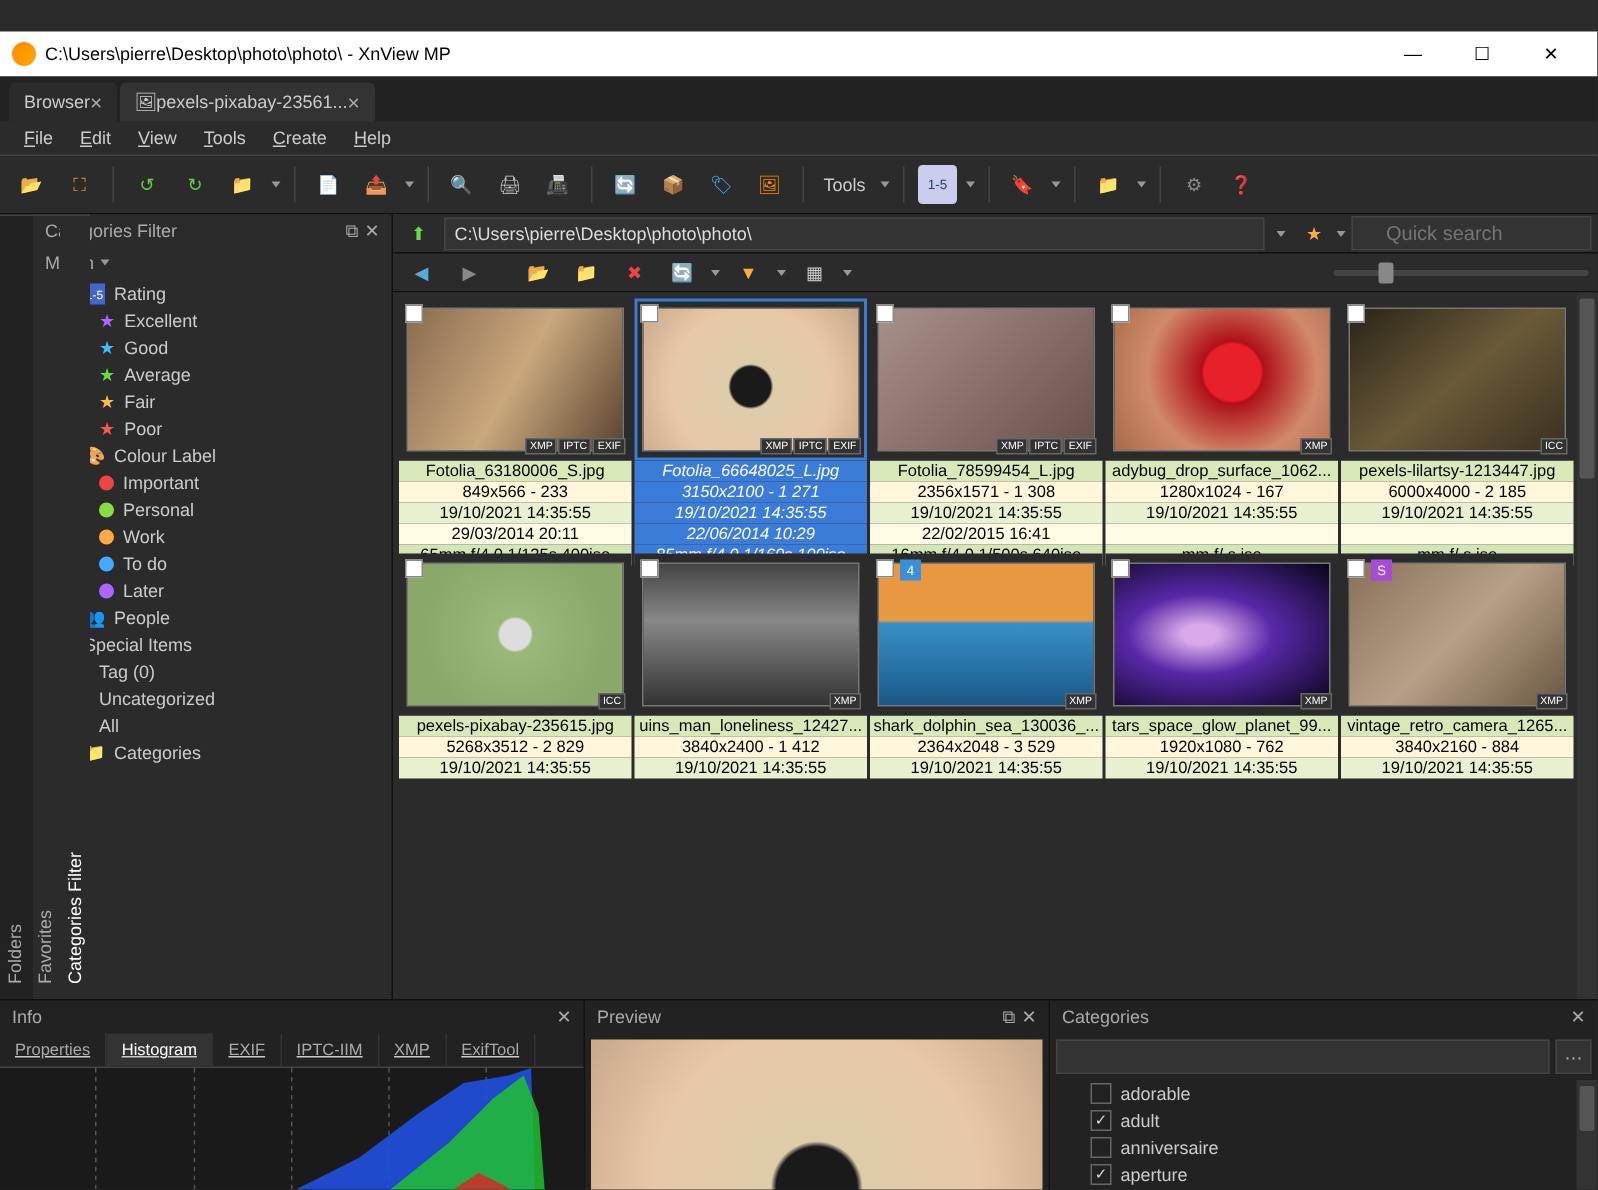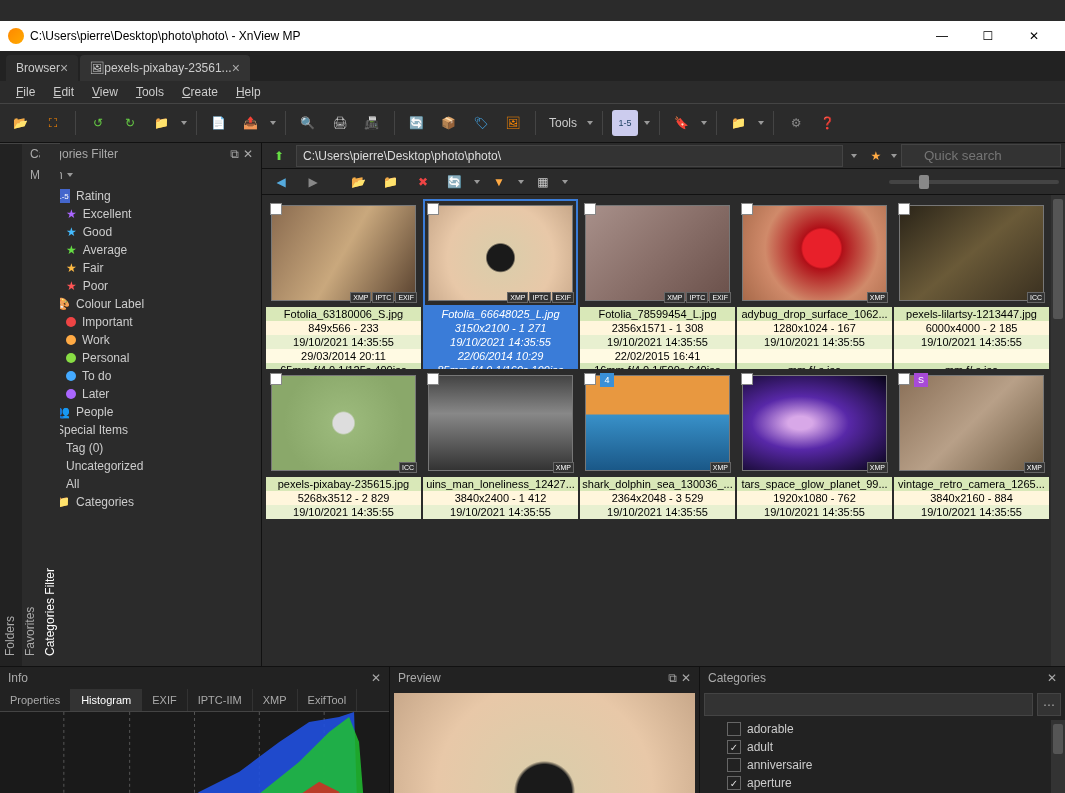--- a/index.html
+++ b/index.html
@@ -56,21 +56,21 @@
 .meta-line { font-size: 11px; text-align: center; padding: 1px 2px; color: #000; white-space: nowrap; overflow: hidden; text-overflow: ellipsis; }
 .meta-line.name { background: #d9e8b8; }
 .meta-line.dim { background: #fff6dc; }
 .meta-line.date { background: #e8f0d0; }
 .meta-line.dt2 { background: #fffae3; }
 .meta-line.exif { background: #d4e6b8; }
 .meta-line.sel { background: #3a7cd8; color: #fff; font-style: italic; }
 .bottom-row { height: 210px; display: flex; border-top: 1px solid #111; background: #222; }
 .info-panel { width: 390px; display: flex; flex-direction: column; border-right: 1px solid #111; }
 .info-header { padding: 4px 8px; color: #aaa; display: flex; justify-content: space-between; }
-.info-tabs { display: flex; border-bottom: 1px solid #444; }
+.info-tabs { display: flex; border-bottom: 1px solid #444; text-decoration: underline; }
 .info-tab { padding: 5px 10px; color: #aaa; border-right: 1px solid #333; cursor: pointer; font-size: 11px; }
 .info-tab.active { background: #333; color: #fff; }
 .histogram { flex: 1; background: #1a1a1a; position: relative; }
 .preview-panel { width: 310px; display: flex; flex-direction: column; border-right: 1px solid #111; }
 .preview-img { flex: 1; background: #444; margin: 4px; display: flex; align-items: center; justify-content: center; }
 .cat-right { flex: 1; display: flex; flex-direction: column; }
 .cat-search-row { display: flex; padding: 4px; gap: 4px; }
 .cat-search { flex: 1; background: #333; border: 1px solid #444; padding: 3px; color: #ccc; }
 .cat-dots { width: 24px; background: #333; border: 1px solid #444; display: flex; align-items: center; justify-content: center; color: #aaa; }
 .cat-list { flex: 1; overflow-y: auto; padding: 0 4px; position: relative; }
@@ -213,26 +213,26 @@
       <div class="tree-item">
           <span class="ex">▾</span>
           <span class="small-icon">🎨</span>
           <span>Colour Label</span>
         </div>
       <div class="tree-item l2">
           <span class="dot" style="background:#e44"></span>
           <span>Important</span>
         </div>
       <div class="tree-item l2">
+          <span class="dot" style="background:#8d4"></span>
+          <span>Personal</span>
+        </div>
+      <div class="tree-item l2">
           <span class="dot" style="background:#fa4"></span>
           <span>Work</span>
-        </div>
-      <div class="tree-item l2">
-          <span class="dot" style="background:#8d4"></span>
-          <span>Personal</span>
         </div>
       <div class="tree-item l2">
           <span class="dot" style="background:#4af"></span>
           <span>To do</span>
         </div>
       <div class="tree-item l2">
           <span class="dot" style="background:#a6f"></span>
           <span>Later</span>
         </div>
       <div class="tree-item">

